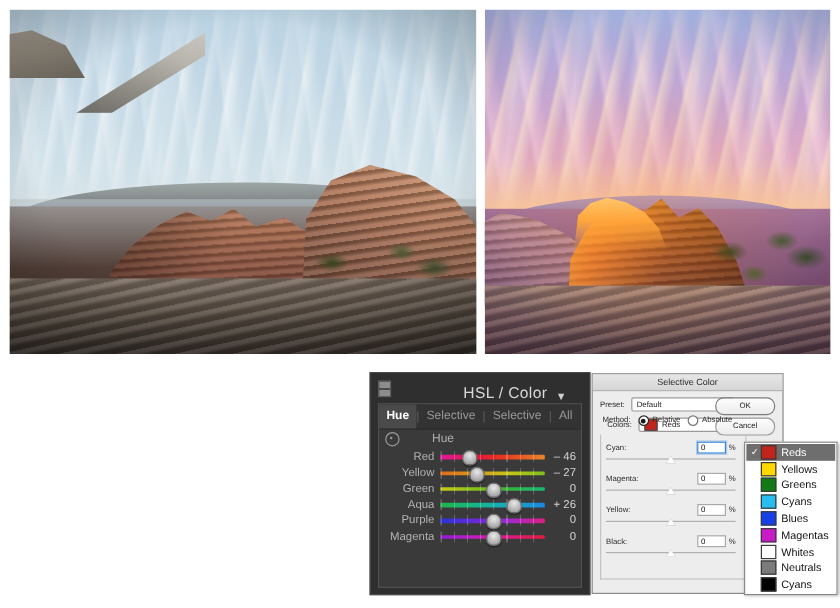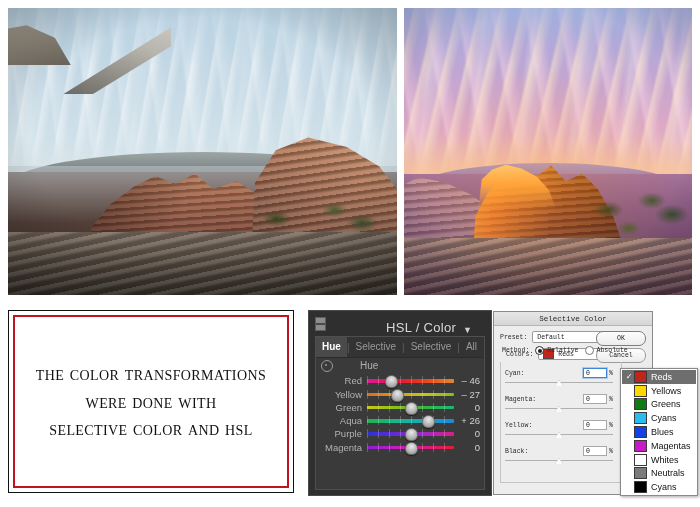--- a/index.html
+++ b/index.html
@@ -245,21 +245,21 @@
     background:radial-gradient(circle at 50% 32%,#e9e9e9,#a9a9a9 70%,#8c8c8c 100%);
     border:1px solid #6f6f6f;border-radius:50% 50% 45% 45%;
     box-shadow:0 1px 1px rgba(0,0,0,.5);
   }
   .sl-val{width:26px;text-align:right;font-size:9.5px;color:#d2d2d2;}
 
   
   #sel-dialog{
     position:absolute;left:493px;top:311px;width:160px;height:184px;
     background:#ededed;border:1px solid #8a8a8a;box-sizing:border-box;
-    font-family:Liberation Mono, monospace;color:#1c1c1c;
+    font-family:Liberation Sans, sans-serif;color:#1c1c1c;
   }
   #sel-titlebar{
     height:13px;background:linear-gradient(180deg,#e6e6e6,#d6d6d6);
     border-bottom:1px solid #b5b5b5;display:flex;align-items:center;justify-content:center;
   }
   #sel-title{font-size:7.5px;color:#2a2a2a;}
   #sel-body{position:relative;padding:5px 6px 0 6px;}
 
   .ps-row{display:flex;align-items:center;margin-bottom:5px;}
   .ps-lab{font-size:6.5px;color:#2a2a2a;}
@@ -358,27 +358,20 @@
     <div class="ph-layer a-leftmesa"></div>
     <div class="ph-layer a-butte"></div>
     <div class="ph-layer a-hotrim"></div>
     <div class="ph-layer a-rightwall"></div>
     <div class="ph-layer a-foretrees"></div>
     <div class="ph-layer a-lowrock"></div>
     <div class="ph-layer a-warm"></div>
     <div class="ph-layer a-vig"></div>
   </div>
 
-  <div id="caption-box">
-    <div id="caption-inner" style="border-color: rgb(193, 18, 31);">
-      <div class="cap-line cap-l1">The Color transformations</div>
-      <div class="cap-line cap-l2">were done with</div>
-      <div class="cap-line cap-l3">Selective Color and HSL</div>
-    </div>
-  </div>
 
   <div id="hsl-panel">
     <div id="hsl-header">
       <div id="hsl-switch"></div>
       <span id="hsl-title">HSL / Color</span>
       <span id="hsl-caret">▼</span>
     </div>
 
     <div id="hsl-body">
       <div id="hsl-tabs">

